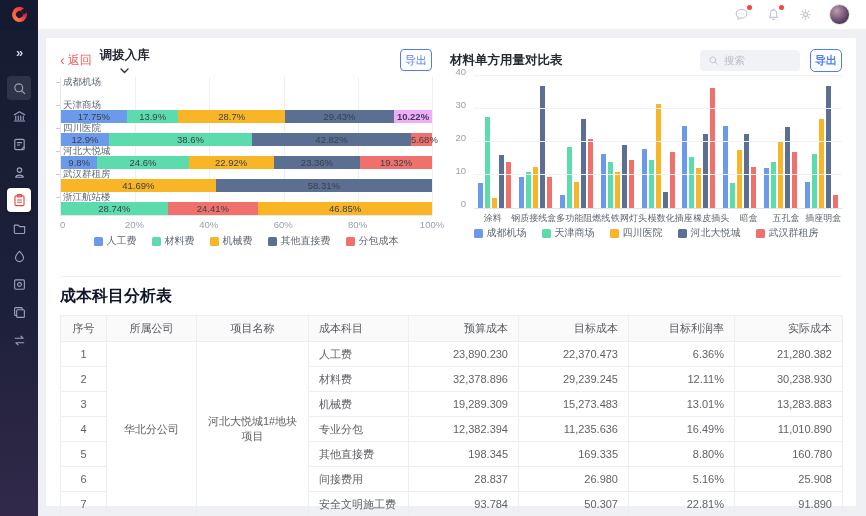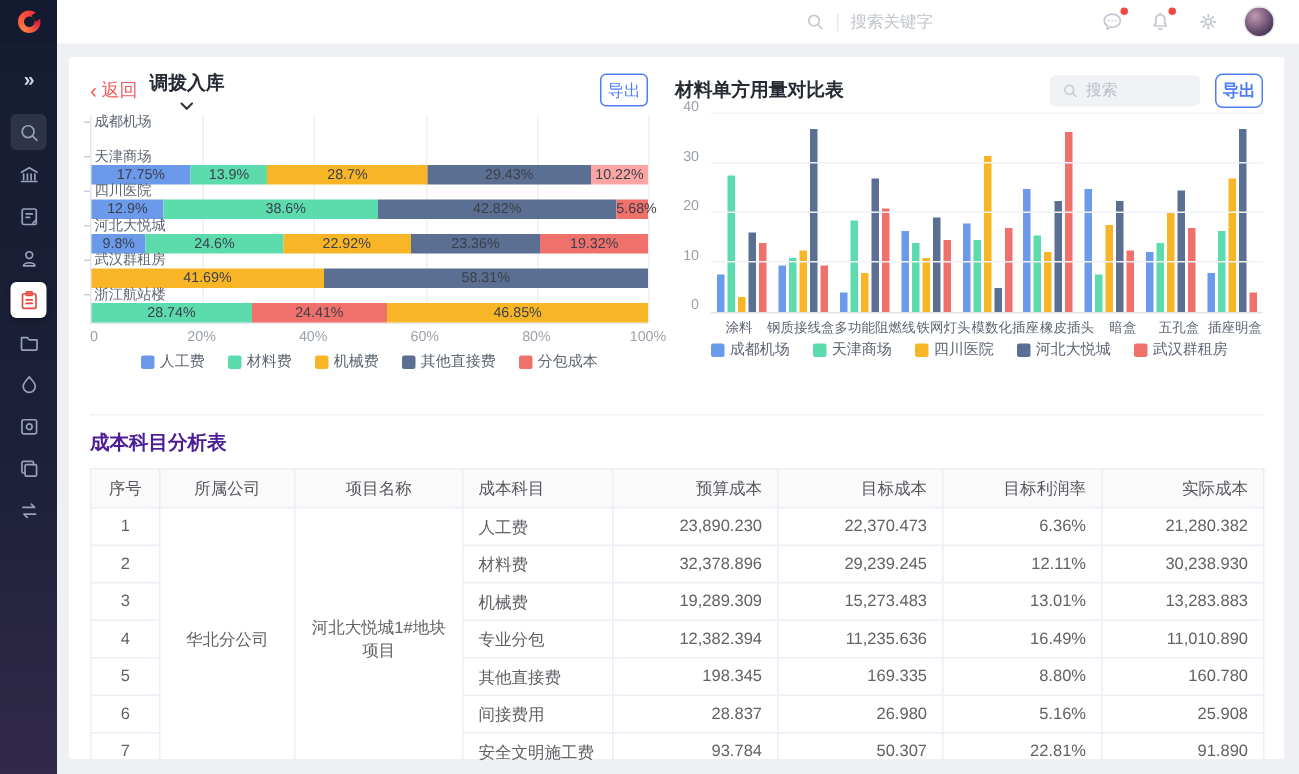--- a/index.html
+++ b/index.html
@@ -79,44 +79,34 @@
   .vylabel { position:absolute; left:0; width:16px; text-align:right; font-size:9.5px; color:#9aa0ab; }
   .vplot { position:relative; margin-left:24px; height:132px; border-bottom:1px solid #dfe3ea; display:flex; }
   .vgrid { position:absolute; left:0; right:0; height:0; border-top:1px solid #f0f2f5; }
   .vgroup { flex:1; display:flex; align-items:flex-end; justify-content:center; gap:2px; height:100%; }
   .vbar { width:5px; }
   .vxlabels { display:flex; margin-left:24px; height:14px; }
   .vxlabels span { flex:1; text-align:center; font-size:9px; color:#5e6673; white-space:nowrap; padding-top:3px; }
 
   
   .table-area { border-top:1px solid #f0f1f3; margin-top:6px; padding-top:9px; }
-  .table-title { font-size:13px; font-weight:bold; color:#4c1d95; margin-bottom:8px; }
+  .table-title { font-size:16px; font-weight:bold; color:#0f172a; margin-bottom:8px; }
   table.cost { width:782px; border-collapse:collapse; table-layout:fixed; }
   table.cost th, table.cost td { border:1px solid #ebeef5; font-size:11px; color:#606266; height:25px; padding:0 10px; }
   table.cost thead th { background:#fafafa; font-weight:normal; color:#55585e; height:26px; }
   .al-c { text-align:center; } .al-l { text-align:left; } .al-r { text-align:right; }
 </style>
 </head>
 <body>
 
 <div class="topbar">
   <div class="logo">
       <div class="logo-ring"></div>
     </div>
   <div class="topbar-right">
-    <span class="tb-search">
-      <span style="display:flex">
-          <svg width="13" height="13" viewBox="0 0 16 16" fill="none" stroke="#c3c7d0" stroke-width="1.4" stroke-linecap="round">
-            <circle cx="7" cy="7" r="4.3"></circle>
-            <line x1="10.3" y1="10.3" x2="13.6" y2="13.6"></line>
-          </svg>
-        </span>
-      <span class="tb-sep"></span>
-      <input placeholder="搜索关键字" style="">
-    </span>
     <span class="tb-icon">
         <span style="display:flex">
           <svg width="15" height="15" viewBox="0 0 16 16" fill="none" stroke="#c3c7d0" stroke-width="1.2" stroke-linejoin="round">
             <path d="M8 2.6c-3.2 0-5.7 2-5.7 4.6 0 1.5.9 2.9 2.3 3.7l-.3 2.3 2.6-1.4c.3.1.7.1 1.1.1 3.2 0 5.7-2 5.7-4.7S11.2 2.6 8 2.6z"></path>
             <circle cx="5.6" cy="7.2" r=".6" fill="#c3c7d0" stroke="none"></circle>
             <circle cx="8" cy="7.2" r=".6" fill="#c3c7d0" stroke="none"></circle>
             <circle cx="10.4" cy="7.2" r=".6" fill="#c3c7d0" stroke="none"></circle>
           </svg>
         </span>
         <i class="dot"></i>
@@ -238,21 +228,21 @@
               <div class="hrow">
                 <div class="hrow-label">成都机场</div>
               </div>
               <div class="hrow">
                 <div class="hrow-label">天津商场</div>
                 <div class="hbar">
                   <div class="hseg" style="width: 17.75%; background: rgb(107, 154, 234);">17.75%</div>
                   <div class="hseg" style="width: 13.9%; background: rgb(92, 219, 173);">13.9%</div>
                   <div class="hseg" style="width: 28.7%; background: rgb(248, 181, 38);">28.7%</div>
                   <div class="hseg" style="width: 29.43%; background: rgb(91, 111, 146);">29.43%</div>
-                  <div class="hseg" style="width: 10.22%; background: #fca5a5;">10.22%</div>
+                  <div class="hseg" style="width: 10.22%; background: #f0abfc; font-weight: bold;">10.22%</div>
                 </div>
               </div>
               <div class="hrow">
                 <div class="hrow-label">四川医院</div>
                 <div class="hbar">
                   <div class="hseg" style="width: 12.9%; background: rgb(107, 154, 234);">12.9%</div>
                   <div class="hseg" style="width: 38.6%; background: rgb(92, 219, 173); padding-left: 20px;">38.6%</div>
                   <div class="hseg" style="width: 42.82%; background: rgb(91, 111, 146);">42.82%</div>
                   <div class="hseg" style="width: 5.68%; background: rgb(240, 113, 107);">5.68%</div>
                 </div>

